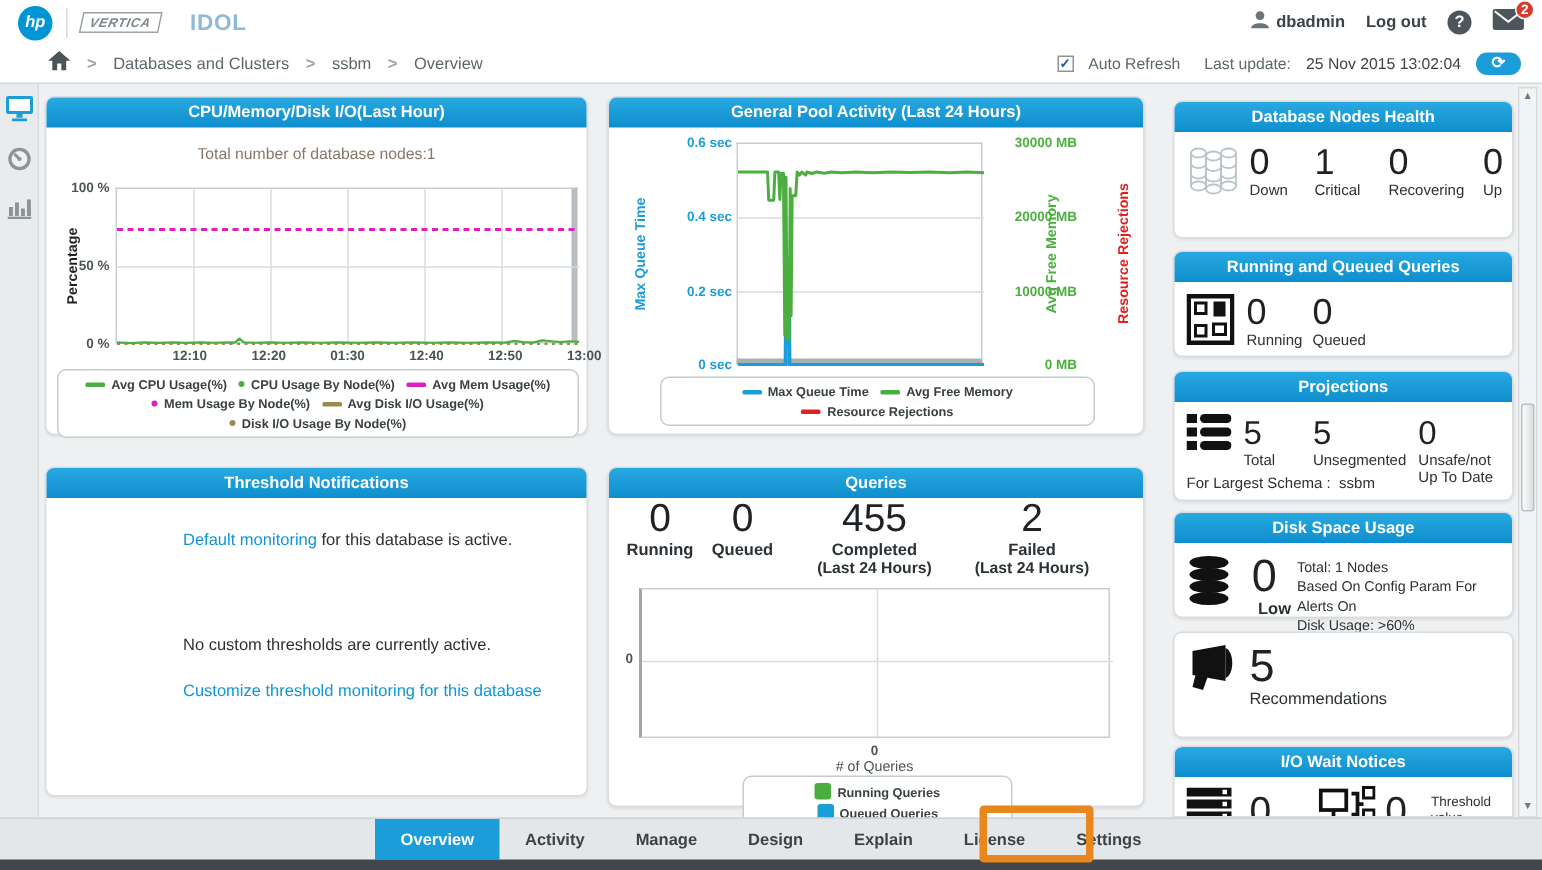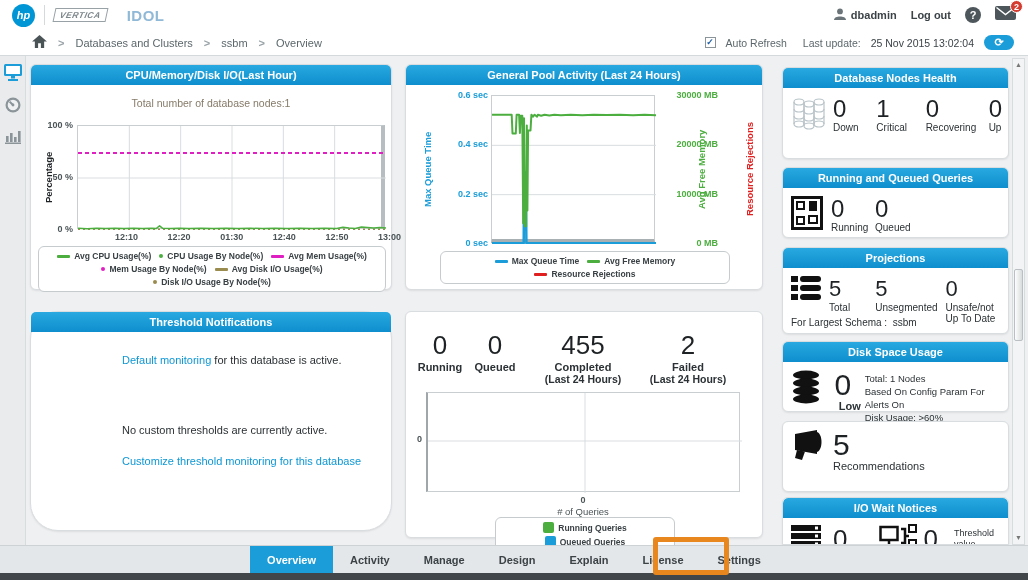--- a/index.html
+++ b/index.html
@@ -30,21 +30,21 @@
 
   
   .sidebar { position:absolute; left:0; top:56px; width:26px; height:489px; background:#e9ebec; border-right:1px solid #d8dcde; display:flex; flex-direction:column; align-items:center; padding-top:8px; gap:12px; }
 
   
   .panel { position:absolute; background:#fff; border:1px solid #d9dde0; border-radius:6px; box-shadow:0 1px 2px rgba(0,0,0,.08); }
   .panel-hd { height:20px; background:linear-gradient(#29a9e0,#0e8ecd); border-radius:5px 5px 0 0; color:#fff; font-size:11px; font-weight:bold; text-align:center; line-height:20px; }
 
   .cpu-panel { left:30px; top:64px; width:362px; height:226px; }
   .pool-panel { left:405px; top:64px; width:358px; height:226px; }
-  .threshold-panel { left:30px; top:311px; width:362px; height:220px;border-radius:28px; }
+  .threshold-panel { left:30px; top:311px; width:362px; height:220px; }
   .queries-panel { left:405px; top:311px; width:358px; height:227px; }
 
   .chart-sub { position:absolute; left:0; top:32px; width:100%; text-align:center; font-size:10.5px; color:#857a68; }
   .plot { position:absolute; background:#fff; }
   .cpu-plot { left:46px; top:60px; width:308px; height:104px; border:1px solid #c9ced1; border-right:4px solid #b7bdc0; }
   .pool-plot { left:85px; top:30px; width:164px; height:148px; border:1px solid #c9ced1; border-bottom:4px solid #a9b0b3; }
   .q-plot { left:20px; top:80px; width:314px; height:100px; border:1px solid #c9ced1; border-left:2px solid #9fa7aa; }
 
   .vlabel { position:absolute; writing-mode:vertical-rl; transform:rotate(180deg); text-align:center; font-size:9.5px; font-weight:bold; }
   .ticks-col { position:absolute; display:flex; flex-direction:column; justify-content:space-between; font-size:9px; font-weight:bold; }
@@ -284,20 +284,21 @@
 <section class="panel threshold-panel" data-name="threshold-notifications-panel">
   <div class="panel-hd" data-name="panel-title">Threshold Notifications</div>
   <div class="th-body" data-name="threshold-body">
     <div data-name="threshold-line1"><span class="link" data-name="default-monitoring-link">Default monitoring</span><span data-name="threshold-line1-rest"> for this database is active.</span></div>
     <div class="th-line2" data-name="threshold-line2">No custom thresholds are currently active.</div>
     <div class="th-line3" data-name="customize-threshold-link"><span class="link" data-name="customize-threshold-link-text">Customize threshold monitoring for this database</span></div>
   </div>
 </section>
 
 <section class="panel queries-panel" data-name="queries-panel">
+  <div class="panel-hd" data-name="panel-title">Queries</div>
   <div class="q-stats" data-name="queries-stats">
     <div class="q-stat" style="width:52px;" data-name="stat-running">
       <div class="q-num" data-name="stat-value">0</div>
       <div class="q-lbl" data-name="stat-label">Running</div>
     </div>
     <div class="q-stat" style="width:58px;" data-name="stat-queued">
       <div class="q-num" data-name="stat-value">0</div>
       <div class="q-lbl" data-name="stat-label">Queued</div>
     </div>
     <div class="q-stat" style="width:118px;" data-name="stat-completed">

